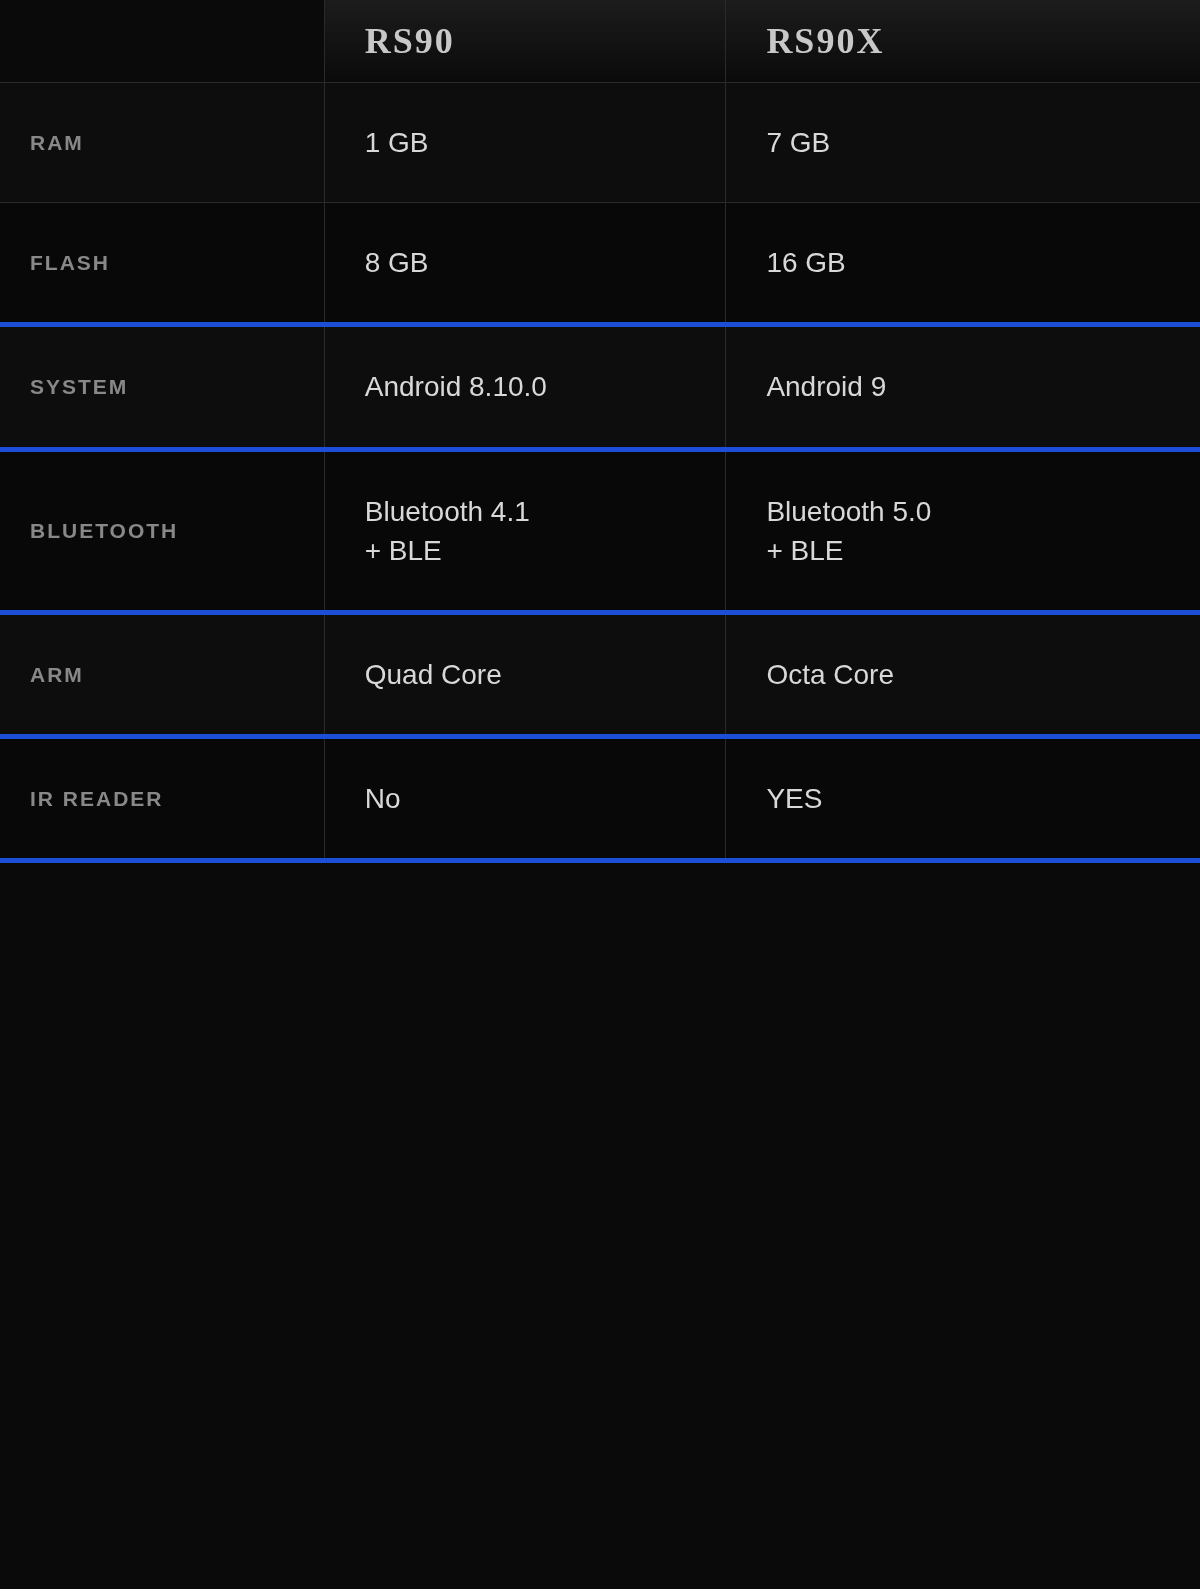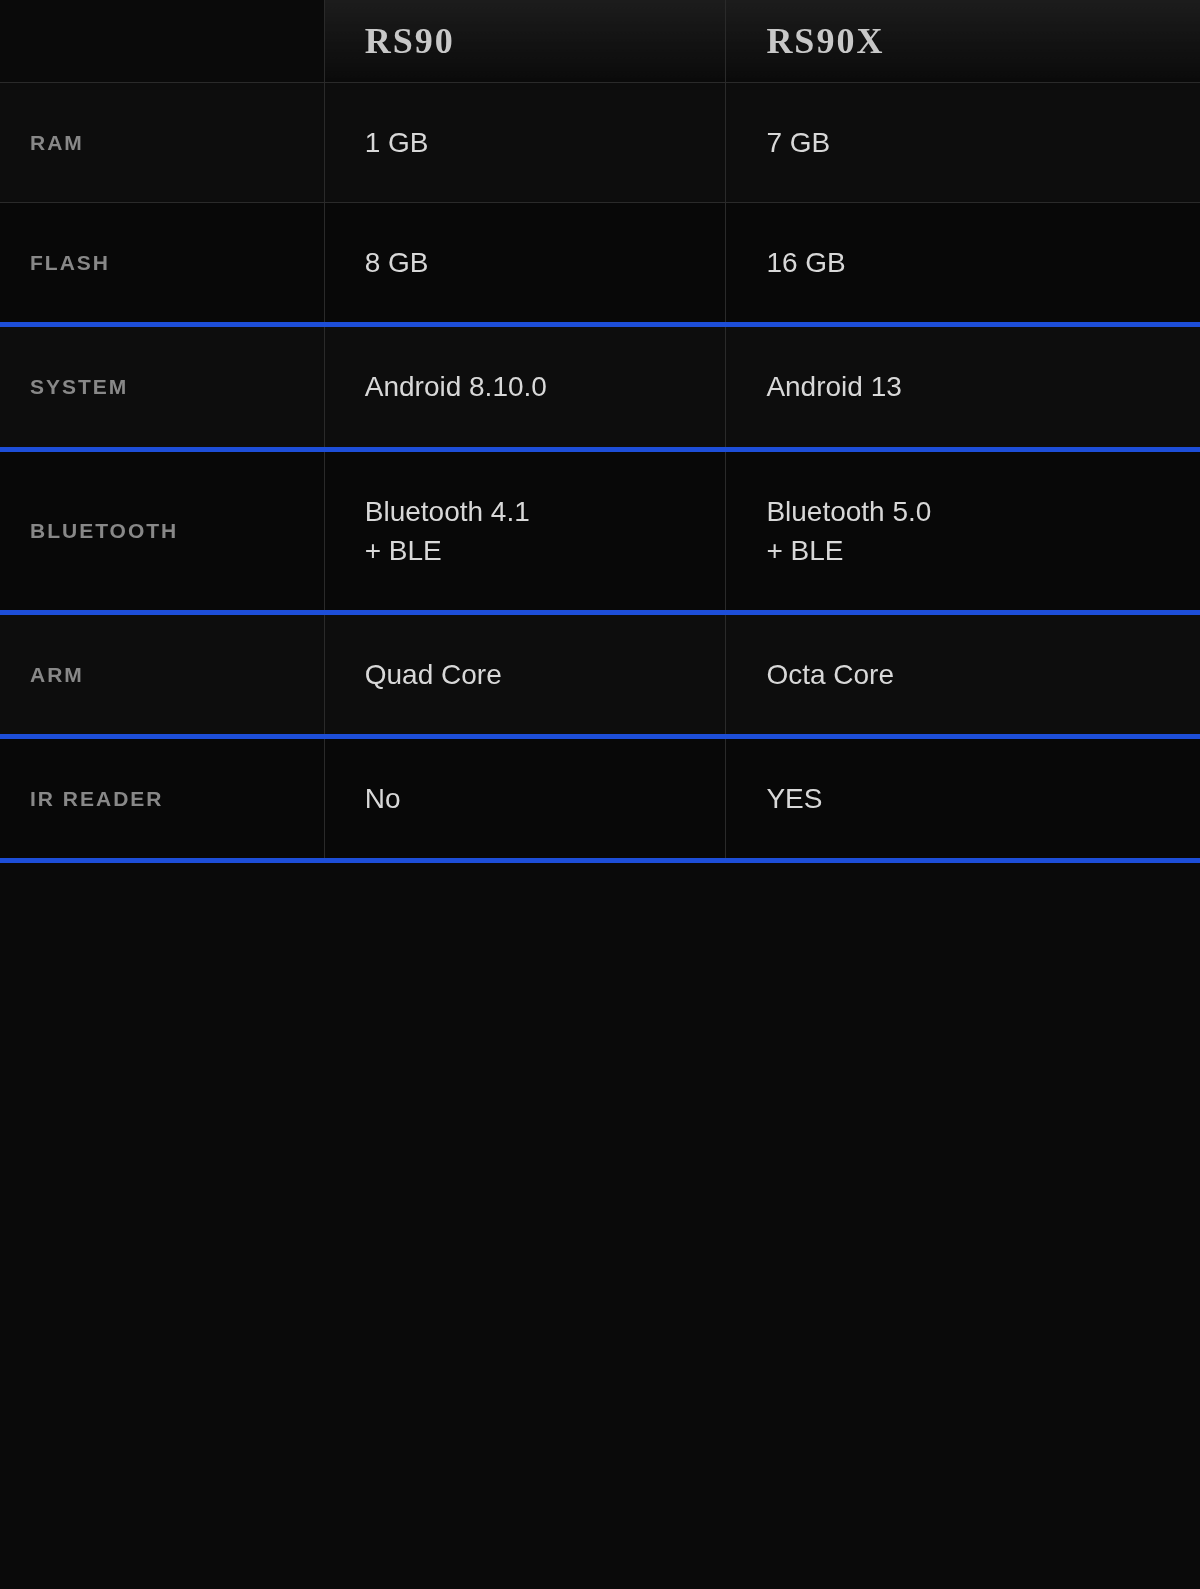--- a/index.html
+++ b/index.html
@@ -125,21 +125,21 @@
         <td class="col-rs90x"><span class="value-text">7 GB</span></td>
       </tr>
       <tr class="data-row">
         <td class="col-feature"><span class="feature-label">FLASH</span></td>
         <td class="col-rs90"><span class="value-text">8 GB</span></td>
         <td class="col-rs90x"><span class="value-text">16 GB</span></td>
       </tr>
       <tr class="data-row">
         <td class="col-feature"><span class="feature-label">SYSTEM</span></td>
         <td class="col-rs90"><span class="value-text">Android 8.10.0</span></td>
-        <td class="col-rs90x"><span class="value-text">Android 13</span></td>
+        <td class="col-rs90x"><span class="value-text">Android 9</span></td>
       </tr>
       <tr class="data-row">
         <td class="col-feature"><span class="feature-label">BLUETOOTH</span></td>
         <td class="col-rs90"><span class="value-text">Bluetooth 4.1<br>+ BLE</span></td>
         <td class="col-rs90x"><span class="value-text">Bluetooth 5.0<br>+ BLE</span></td>
       </tr>
       <tr class="data-row">
         <td class="col-feature"><span class="feature-label">ARM</span></td>
         <td class="col-rs90"><span class="value-text">Quad Core</span></td>
         <td class="col-rs90x"><span class="value-text">Octa Core</span></td>

